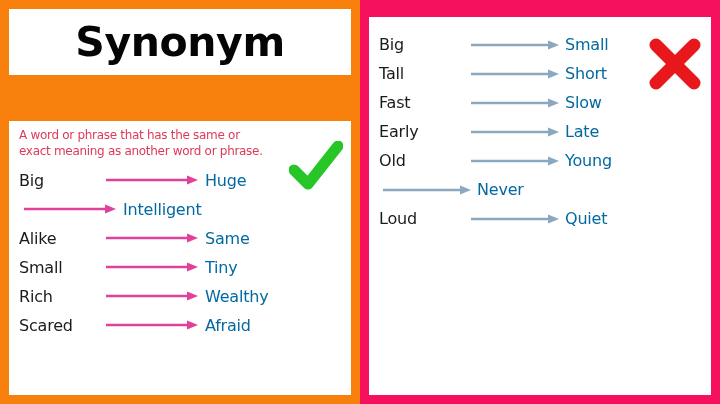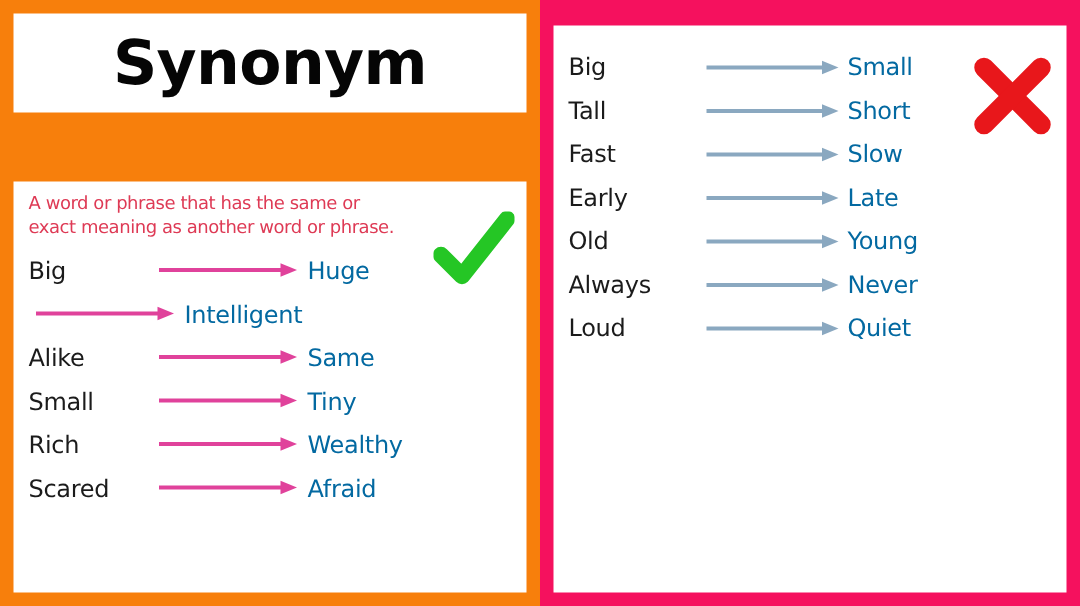--- a/index.html
+++ b/index.html
@@ -256,21 +256,20 @@
           <span class="word-left">Old</span>
           <span class="arrow-cell">
             <svg width="92" height="12" viewBox="0 0 92 12">
                 <line x1="1" y1="6" x2="80" y2="6" stroke="#8AA8C0" stroke-width="2.6"></line>
                 <path d="M78 1.5 L89 6 L78 10.5 Z" fill="#8AA8C0"></path>
               </svg>
           </span>
           <span class="word-right">Young</span>
         </div>
         <div class="pair-row">
-          <span class="word-left">Always</span>
           <span class="arrow-cell">
             <svg width="92" height="12" viewBox="0 0 92 12">
                 <line x1="1" y1="6" x2="80" y2="6" stroke="#8AA8C0" stroke-width="2.6"></line>
                 <path d="M78 1.5 L89 6 L78 10.5 Z" fill="#8AA8C0"></path>
               </svg>
           </span>
           <span class="word-right">Never</span>
         </div>
         <div class="pair-row">
           <span class="word-left">Loud</span>

